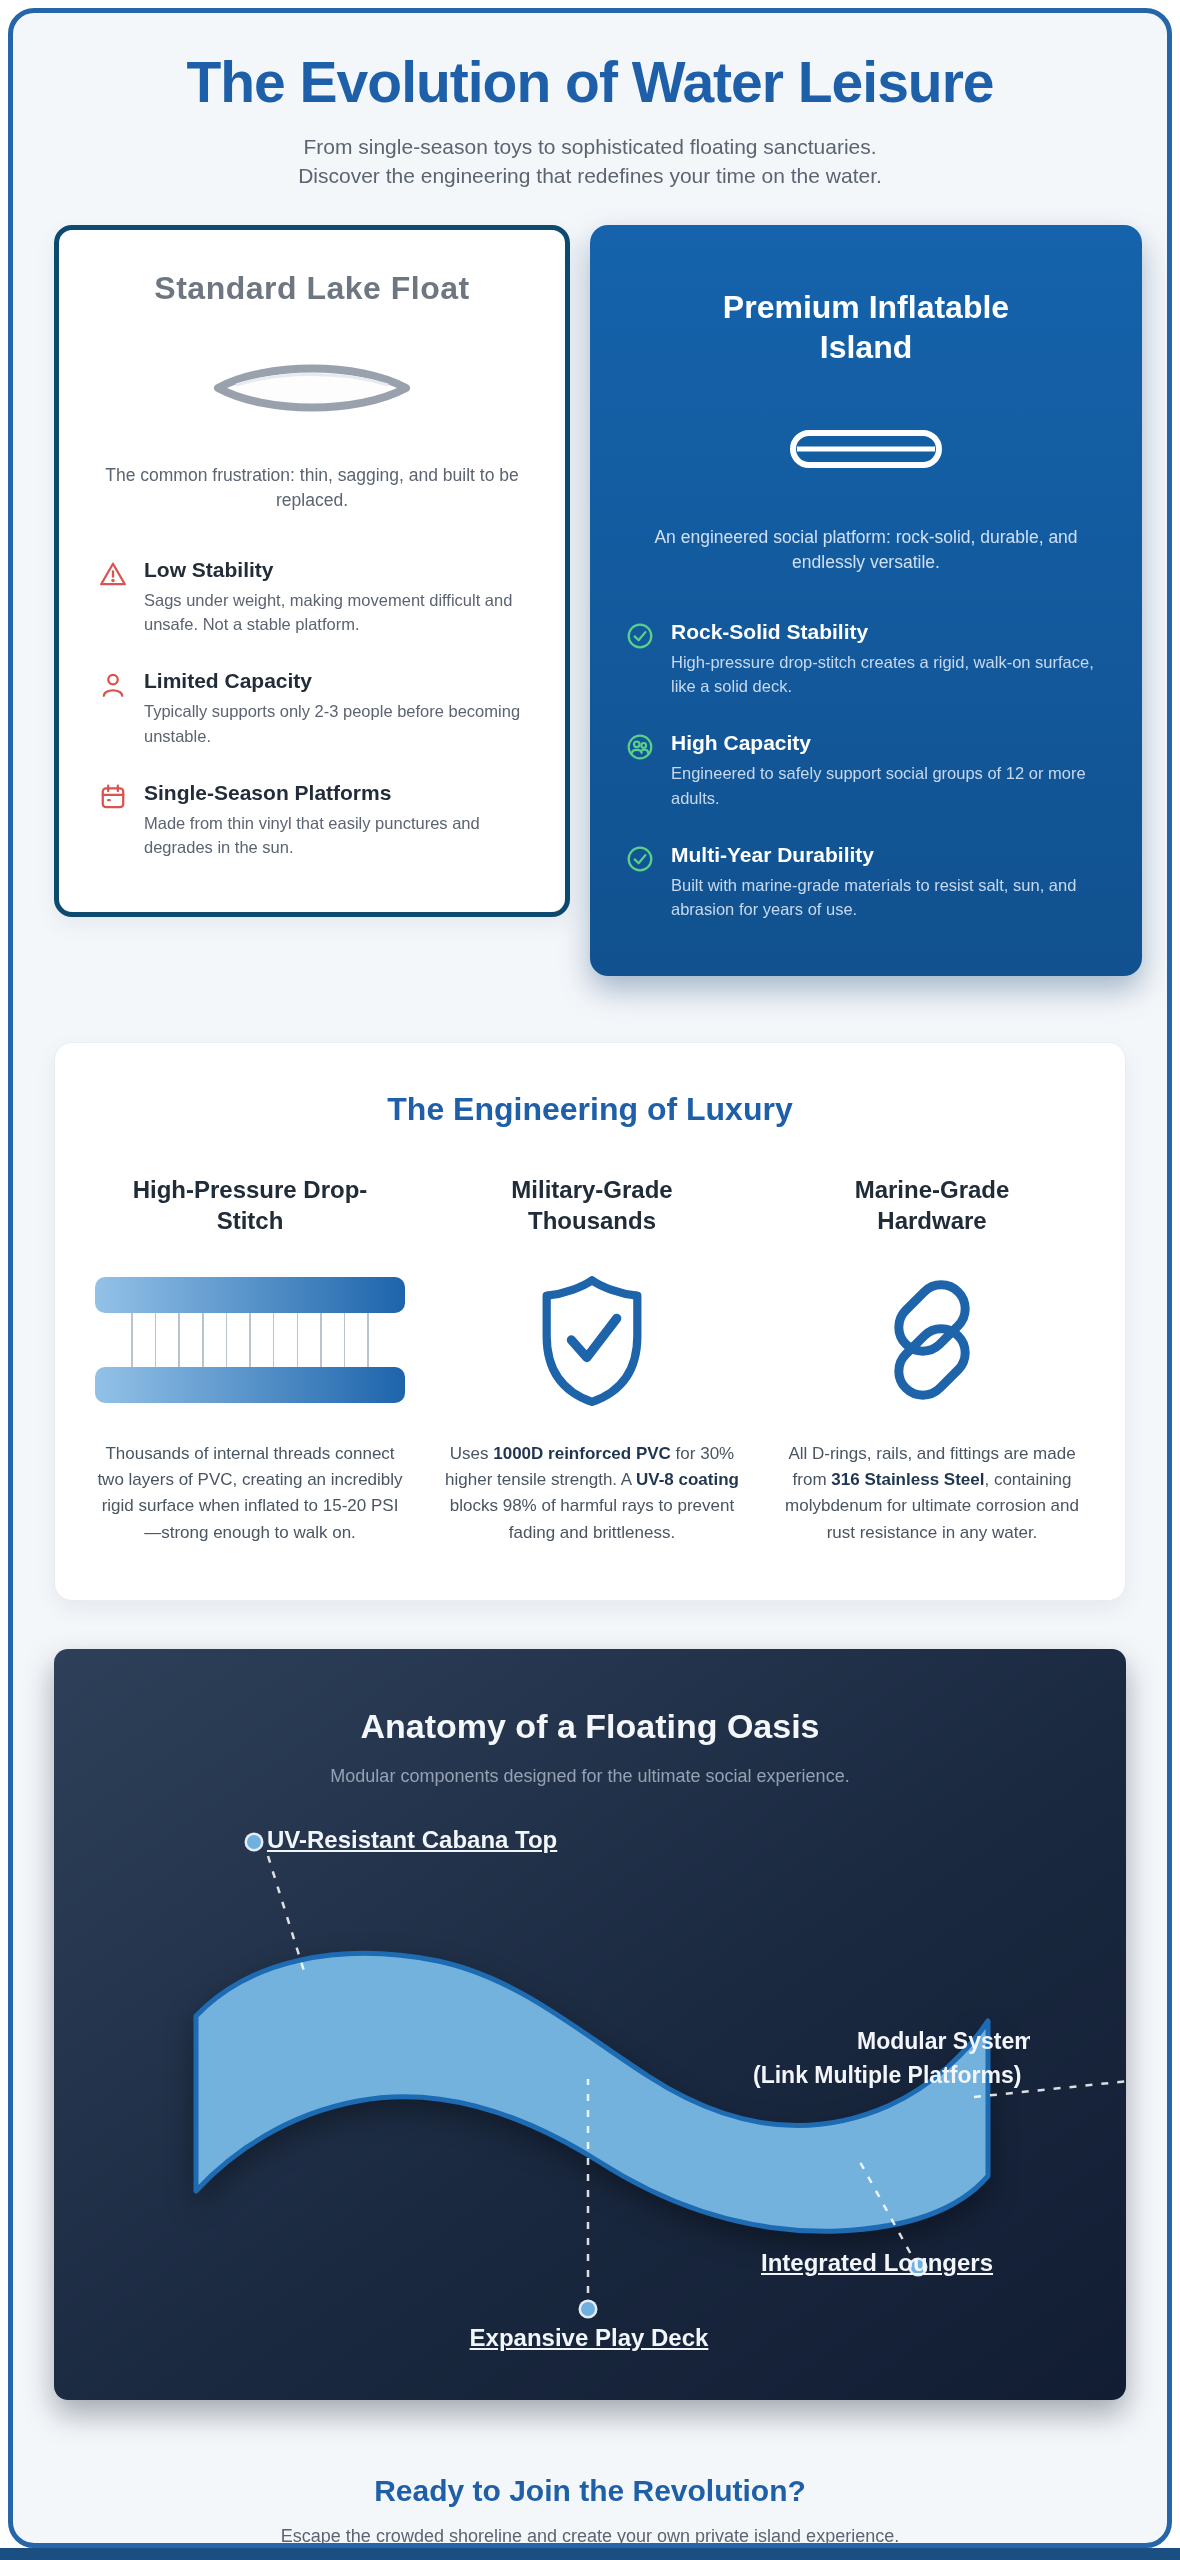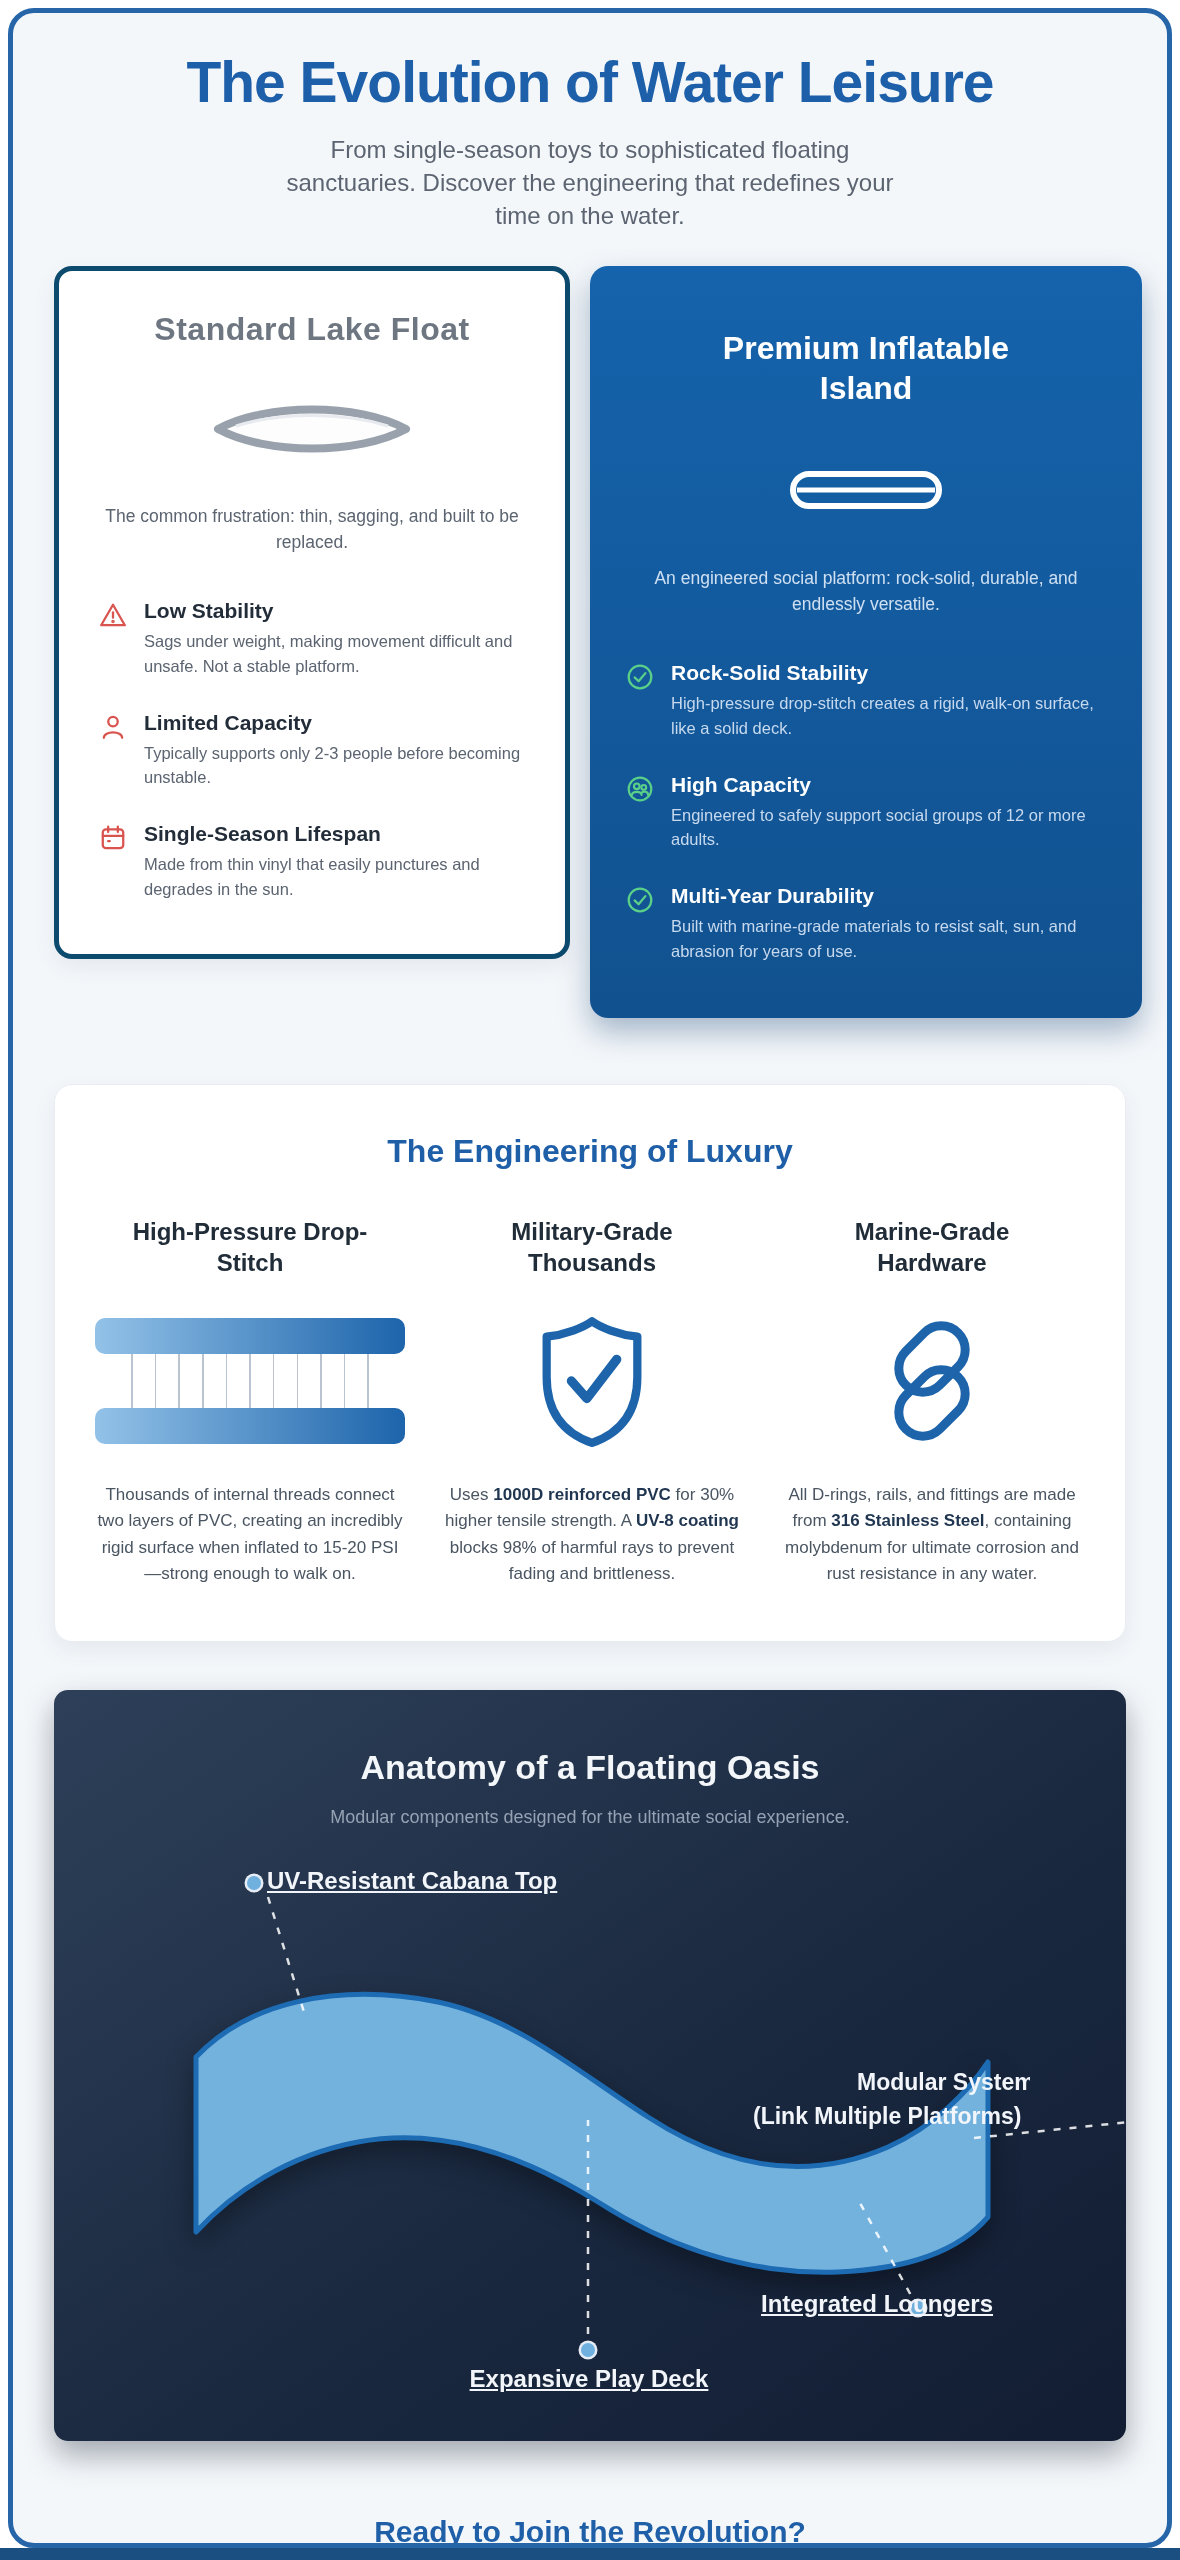--- a/index.html
+++ b/index.html
@@ -8,21 +8,21 @@
     font-family:"Liberation Sans", sans-serif;-webkit-font-smoothing:antialiased;
   }
   .bottom-strip{position:absolute;left:0;right:0;bottom:0;height:12px;background:#1b4f82;z-index:0;}
   .frame{
     position:absolute;top:8px;left:8px;right:8px;bottom:12px;z-index:1;
     border:5px solid #2765a9;border-radius:26px;background:#f4f7fa;overflow:hidden;
   }
   
   .hero{padding-top:36px;text-align:center;}
   .hero-title{font-size:57px;font-weight:bold;color:#1d5fa9;letter-spacing:-1px;margin:0;}
-  .hero-sub{margin:18px auto 0;max-width:640px;font-size:24px;line-height:1.38;color:#5b6470;}
+  .hero-sub{margin:18px auto 0;max-width:640px;font-size:21px;line-height:1.38;color:#5b6470;}
   
   .compare{display:grid;grid-template-columns:516px 552px;gap:20px;margin:34px 41px 0 41px;align-items:start;}
   .card{background:#ffffff;border:5px solid #0c4a6e;border-radius:18px;box-shadow:0 8px 22px rgba(30,50,80,.07);}
   .std-card{padding:40px 34px 46px;}
   .std-title{text-align:center;font-size:32px;font-weight:bold;color:#6e7781;margin:0;letter-spacing:.5px;}
   .std-icon-wrap{display:flex;justify-content:center;margin:48px 0 42px;}
   .std-desc{max-width:452px;margin:0 auto;text-align:center;font-size:17.5px;line-height:1.45;color:#5b6470;}
   .feature-list{margin:44px 0 0;padding:0 0 0 6px;list-style:none;}
   .feature{display:flex;gap:17px;margin-bottom:32px;}
   .feature:last-child{margin-bottom:6px;}
@@ -123,21 +123,21 @@
           <span class="f-icon">
             <svg width="28" height="28" viewBox="0 0 26 26" fill="none" stroke="#d9534f" stroke-width="2.1" stroke-linecap="round" stroke-linejoin="round">
               <rect x="3.5" y="5" width="19" height="17.5" rx="3"></rect>
                 <line x1="8.5" y1="2.5" x2="8.5" y2="7.5"></line>
                 <line x1="17.5" y1="2.5" x2="17.5" y2="7.5"></line>
                 <line x1="3.5" y1="11" x2="22.5" y2="11"></line>
                 <line x1="8.5" y1="16" x2="10" y2="16"></line>
             </svg>
           </span>
           <div>
-            <h3 class="f-title">Single-Season Lifespan</h3>
+            <h3 class="f-title">Single-Season Platforms</h3>
             <p class="f-text">Made from thin vinyl that easily punctures and degrades in the sun.</p>
           </div>
         </li>
       </ul>
     </div>
 
     <div class="card prem-card">
       <h2 class="prem-title">Premium Inflatable Island</h2>
       <div class="prem-icon-wrap">
         <svg width="154" height="40" viewBox="0 0 154 40">

